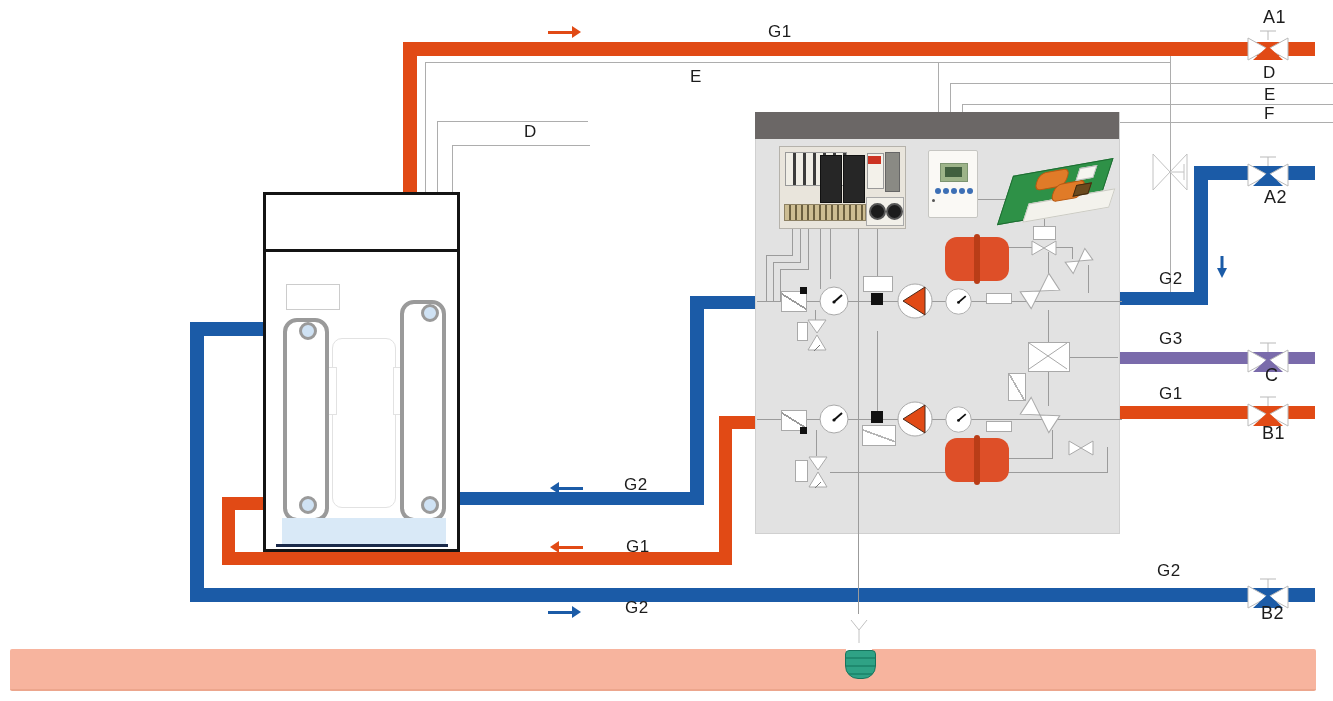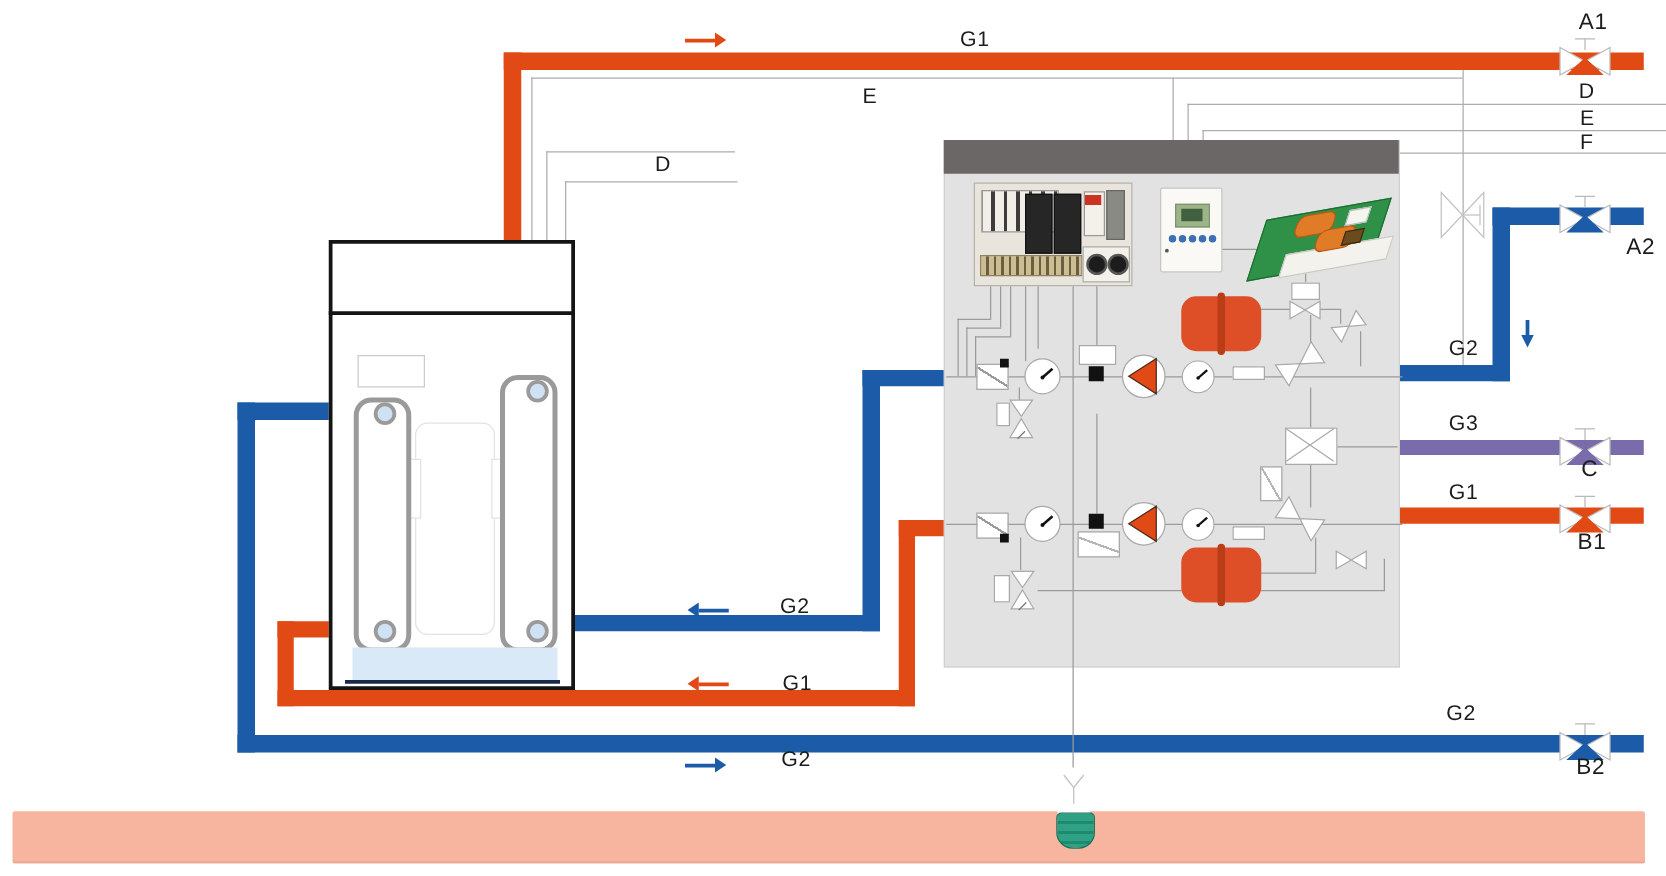--- a/index.html
+++ b/index.html
@@ -339,21 +339,21 @@
     </svg>
   <div class="abs" style="left:845px;top:650px;width:29px;height:27px;background:repeating-linear-gradient(180deg,#2FA285 0 6px,#1f8a6f 6px 8px);border-radius:4px 4px 13px 13px;border:1px solid #17745d;"></div>
 
   <span class="lbl" style="left:768px;top:22px;">G1</span>
   <span class="lbl" style="left:690px;top:67px;">E</span>
   <span class="lbl" style="left:524px;top:122px;">D</span>
   <span class="lbl" style="left:1263px;top:7px;font-size:18px;">A1</span>
   <span class="lbl" style="left:1263px;top:63px;">D</span>
   <span class="lbl" style="left:1264px;top:85px;">E</span>
   <span class="lbl" style="left:1264px;top:104px;">F</span>
-  <span class="lbl" style="left:1264px;top:187px;font-size:18px;margin-left:37px;">A2</span>
+  <span class="lbl" style="left:1264px;top:187px;font-size:18px;">A2</span>
   <span class="lbl" style="left:1159px;top:269px;">G2</span>
   <span class="lbl" style="left:1159px;top:329px;">G3</span>
   <span class="lbl" style="left:1265px;top:365px;font-size:18px;">C</span>
   <span class="lbl" style="left:1159px;top:384px;">G1</span>
   <span class="lbl" style="left:1262px;top:423px;font-size:18px;">B1</span>
   <span class="lbl" style="left:1157px;top:561px;">G2</span>
   <span class="lbl" style="left:1261px;top:603px;font-size:18px;">B2</span>
   <span class="lbl" style="left:624px;top:475px;">G2</span>
   <span class="lbl" style="left:626px;top:537px;">G1</span>
   <span class="lbl" style="left:625px;top:598px;">G2</span>

